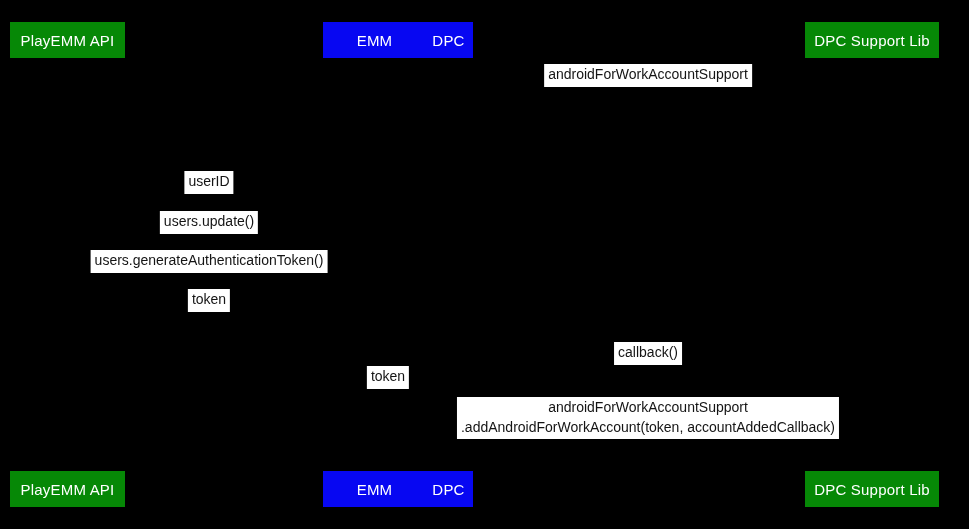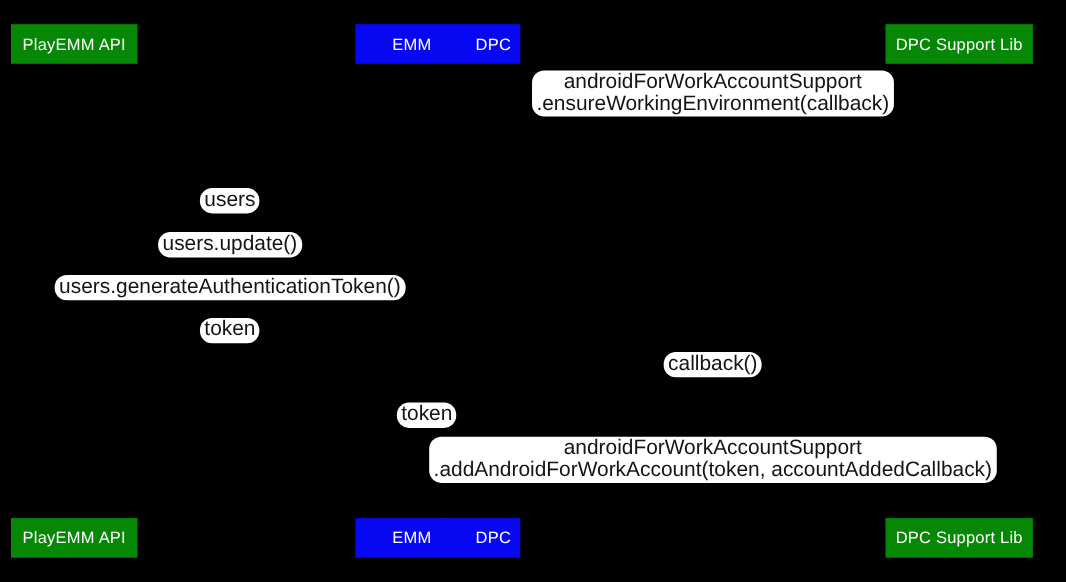--- a/index.html
+++ b/index.html
@@ -25,57 +25,55 @@
     letter-spacing: 0.2px;
     white-space: nowrap;
   }
   .actor.green { background: var(--green, #068806); }
   .actor.blue  { background: var(--blue, #0707f2); padding-left: 24px; }
   .message {
     position: absolute;
     transform: translateX(-50%);
     background: var(--msg-bg, #ffffff);
     color: var(--msg-text, #141414);
-    font-size: 19px;
+    font-size: 14px;
     line-height: 19.5px;
     padding: 1px 4px 2px 4px;
     text-align: center;
     white-space: nowrap;
-    border-radius: 11px;
   }
 </style>
 </head>
 <body>
 
 <div id="diagram" style="width: 969px; height: 529px; background: rgb(0, 0, 0);">
     <div class="actor green" style="left: 10px; width: 115px; top: 22px; height: 36px;">PlayEMM API</div>
     <div class="actor blue" style="left: 323px; width: 55px; top: 22px; height: 36px;">EMM</div>
     <div class="actor blue" style="left: 400px; width: 49px; top: 22px; height: 36px;">DPC</div>
     <div class="actor green" style="left: 805px; width: 134px; top: 22px; height: 36px;">DPC Support Lib</div>
     <div class="actor green" style="left: 10px; width: 115px; top: 471px; height: 36px;">PlayEMM API</div>
     <div class="actor blue" style="left: 323px; width: 55px; top: 471px; height: 36px;">EMM</div>
     <div class="actor blue" style="left: 400px; width: 49px; top: 471px; height: 36px;">DPC</div>
     <div class="actor green" style="left: 805px; width: 134px; top: 471px; height: 36px;">DPC Support Lib</div>
     <div class="message" style="left: 648px; top: 64px;">
       <div>androidForWorkAccountSupport</div>
-      <div>.ensureWorkingEnvironment(callback)</div>
     </div>
     <div class="message" style="left: 209px; top: 171px;">
-      <div>users</div>
+      <div>userID</div>
     </div>
     <div class="message" style="left: 209px; top: 250px;">
       <div>users.generateAuthenticationToken()</div>
     </div>
     <div class="message" style="left: 209px; top: 211px;">
       <div>users.update()</div>
     </div>
     <div class="message" style="left: 209px; top: 289px;">
       <div>token</div>
     </div>
-    <div class="message" style="left: 648px; top: 320px;">
+    <div class="message" style="left: 648px; top: 342px;">
       <div>callback()</div>
     </div>
     <div class="message" style="left: 388px; top: 366px;">
       <div>token</div>
     </div>
     <div class="message" style="left: 648px; top: 397px;">
       <div>androidForWorkAccountSupport</div>
       <div>.addAndroidForWorkAccount(token, accountAddedCallback)</div>
     </div>
   </div>

